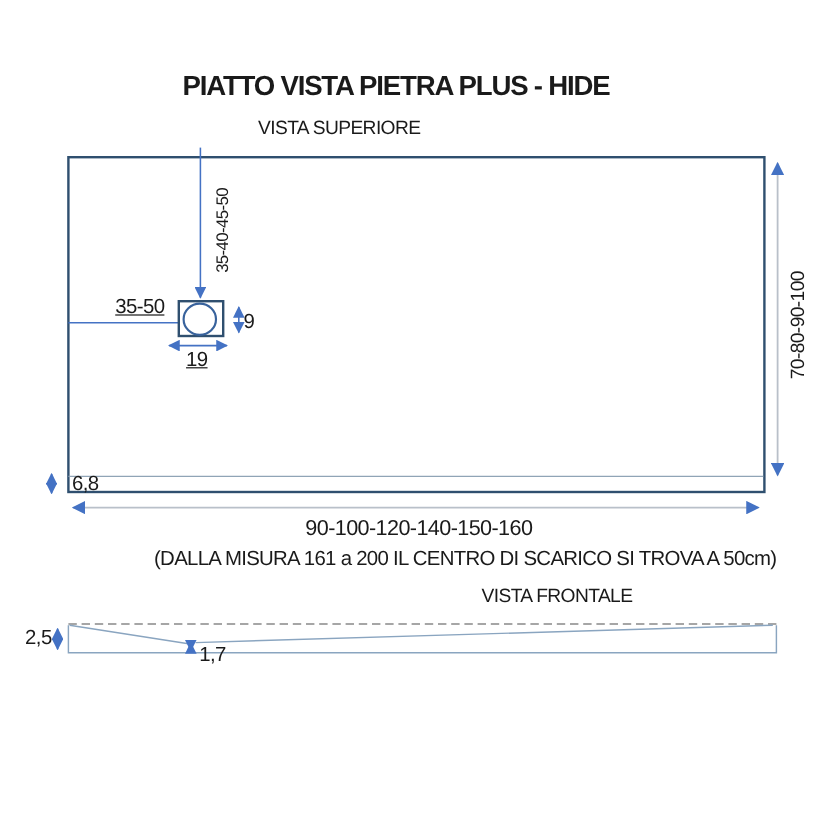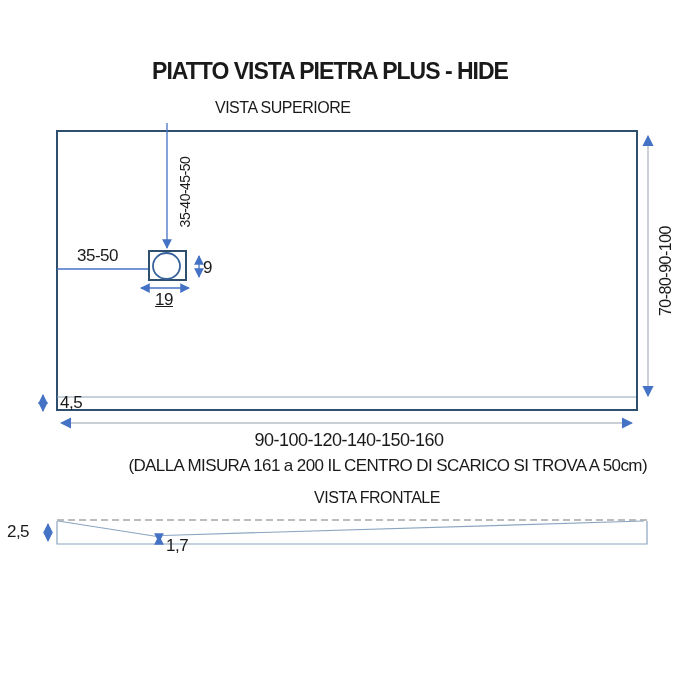--- a/index.html
+++ b/index.html
@@ -8,36 +8,36 @@
     font-family:"Liberation Sans","DejaVu Sans",sans-serif;color:#1a1a1a;
     overflow:hidden;
   }
   .lbl{position:absolute;white-space:nowrap;color:#1a1a1a;}
   .title{
     left:60px;top:58px;width:540px;text-align:center;
     font-size:23px;font-weight:bold;letter-spacing:-1px;
   }
   .view-title{font-size:16px;letter-spacing:-0.5px;}
   .vista-sup{left:215px;top:99px;width:300px;text-align:left;}
-  .vista-fro{left:227px;top:489px;width:300px;text-align:center;}
+  .vista-fro{left:227px;top:489px;width:300px;text-align:right;}
   .dim{font-size:17px;letter-spacing:-0.5px;}
   .dim-sm{font-size:16px;letter-spacing:-0.5px;}
   .rot{
     transform:rotate(-90deg);transform-origin:center center;
     text-align:center;height:18px;line-height:18px;
   }
   .d-35405060{left:125px;top:183px;width:120px;font-size:14px;letter-spacing:-0.5px;}
-  .d-3550{left:77px;top:246px;width:60px;text-align:left;}
+  .d-3550{left:77px;top:246px;width:60px;text-align:right;text-decoration:underline;}
   .d-9{left:203px;top:258px;width:20px;}
   .d-19{left:144px;top:290px;width:40px;text-align:center;text-decoration:underline;}
   .d-45{left:60px;top:393px;}
   .d-70s{left:596px;top:262px;width:140px;}
   .d-widths{left:149px;top:430px;width:400px;text-align:center;font-size:18px;letter-spacing:-0.5px;}
   .d-note{left:47px;top:456px;width:600px;text-align:right;font-size:17px;letter-spacing:-0.6px;}
-  .d-25{left:4px;top:522px;width:28px;text-align:center;}
+  .d-25{left:18px;top:522px;width:28px;text-align:center;}
   .d-12{left:166px;top:536px;}
   svg{position:absolute;left:0;top:0;}
 </style>
 </head>
 <body>
 
 <svg width="700" height="700" viewBox="0 0 700 700">
   <defs>
     <marker id="mA" viewBox="0 0 10 10" refX="9" refY="5" markerWidth="7.5" markerHeight="7.5" orient="auto-start-reverse">
       <path d="M0,0 L10,5 L0,10 z" fill="#4472c4"></path>
@@ -79,21 +79,21 @@
 <div class="lbl view-title vista-sup">VISTA SUPERIORE</div>
 
 <div class="lbl dim rot d-35405060">35-40-45-50</div>
 
 <div class="lbl dim d-3550">35-50</div>
 
 <div class="lbl dim d-9">9</div>
 
 <div class="lbl dim d-19">19</div>
 
-<div class="lbl dim d-45">4,5</div>
+<div class="lbl dim d-45">6,8</div>
 
 <div class="lbl dim-sm rot d-70s">70-80-90-100</div>
 
 <div class="lbl d-widths">90-100-120-140-150-160</div>
 
 <div class="lbl d-note">(DALLA MISURA 161 a 200 IL CENTRO DI SCARICO SI TROVA A 50cm)</div>
 
 <div class="lbl view-title vista-fro">VISTA FRONTALE</div>
 
 <div class="lbl dim d-25">2,5</div>

